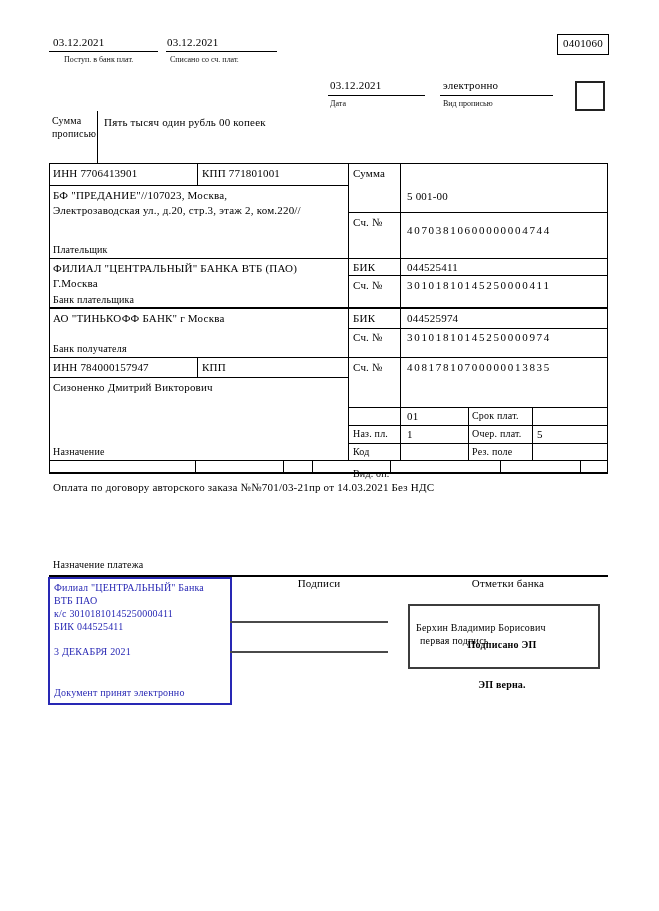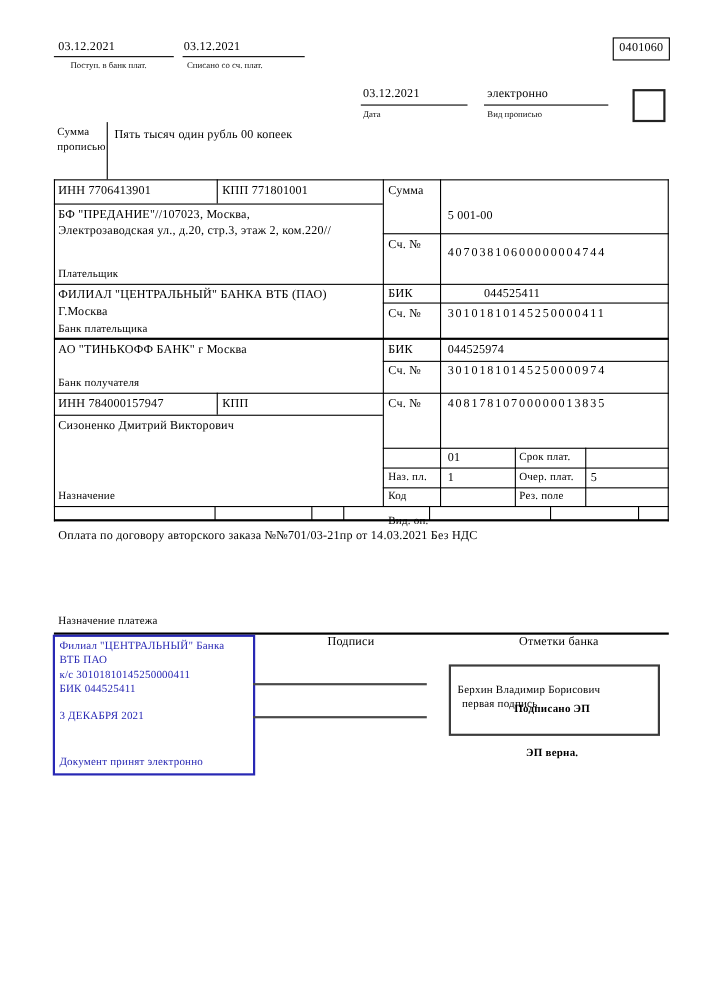--- a/index.html
+++ b/index.html
@@ -87,21 +87,21 @@
   <div class="abs lb" style="left:53px;top:244px;">Плательщик</div>
 
   <div class="abs t" style="left:353px;top:167px;">Сумма</div>
   <div class="abs t" style="left:407px;top:174px;margin-top:16px;">5 001-00</div>
   <div class="abs t" style="left:353px;top:216px;">Сч. №</div>
   <div class="abs t num" style="left:407px;top:224px;">40703810600000004744</div>
 
   <div class="abs tw" style="left:53px;top:261px;width:285px;">ФИЛИАЛ "ЦЕНТРАЛЬНЫЙ" БАНКА ВТБ (ПАО) Г.Москва</div>
   <div class="abs lb" style="left:53px;top:294px;">Банк плательщика</div>
   <div class="abs t" style="left:353px;top:261px;">БИК</div>
-  <div class="abs t" style="left:407px;top:261px;margin-left:33px;">044525411</div>
+  <div class="abs t" style="left:407px;top:261px;">044525411</div>
   <div class="abs t" style="left:353px;top:279px;">Сч. №</div>
   <div class="abs t num" style="left:407px;top:279px;">30101810145250000411</div>
 
   <div class="abs t" style="left:53px;top:312px;">АО "ТИНЬКОФФ БАНК" г Москва</div>
   <div class="abs lb" style="left:53px;top:343px;">Банк получателя</div>
   <div class="abs t" style="left:353px;top:312px;">БИК</div>
   <div class="abs t" style="left:407px;top:312px;">044525974</div>
   <div class="abs t" style="left:353px;top:331px;">Сч. №</div>
   <div class="abs t num" style="left:407px;top:331px;">30101810145250000974</div>
 

